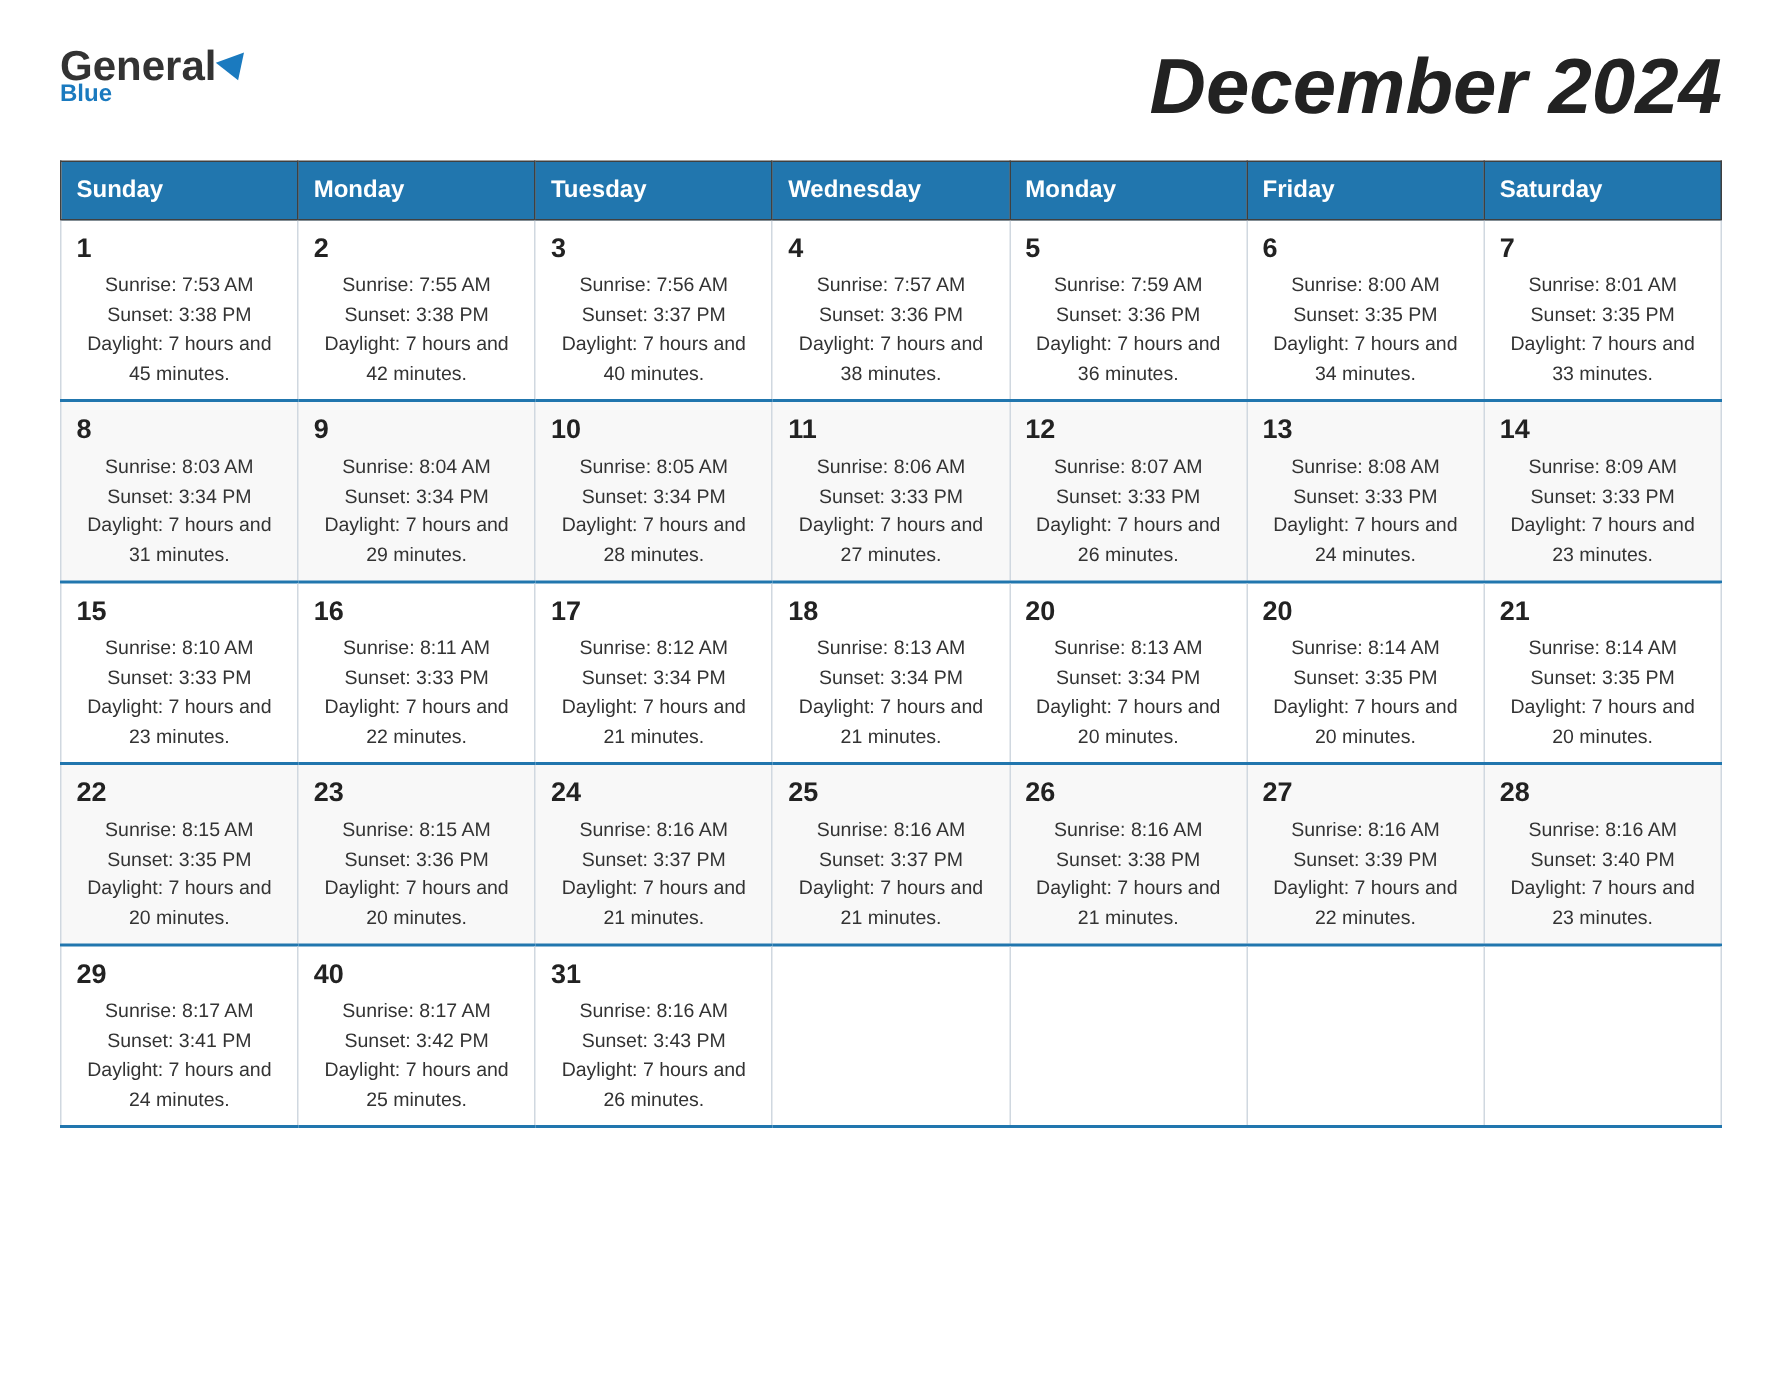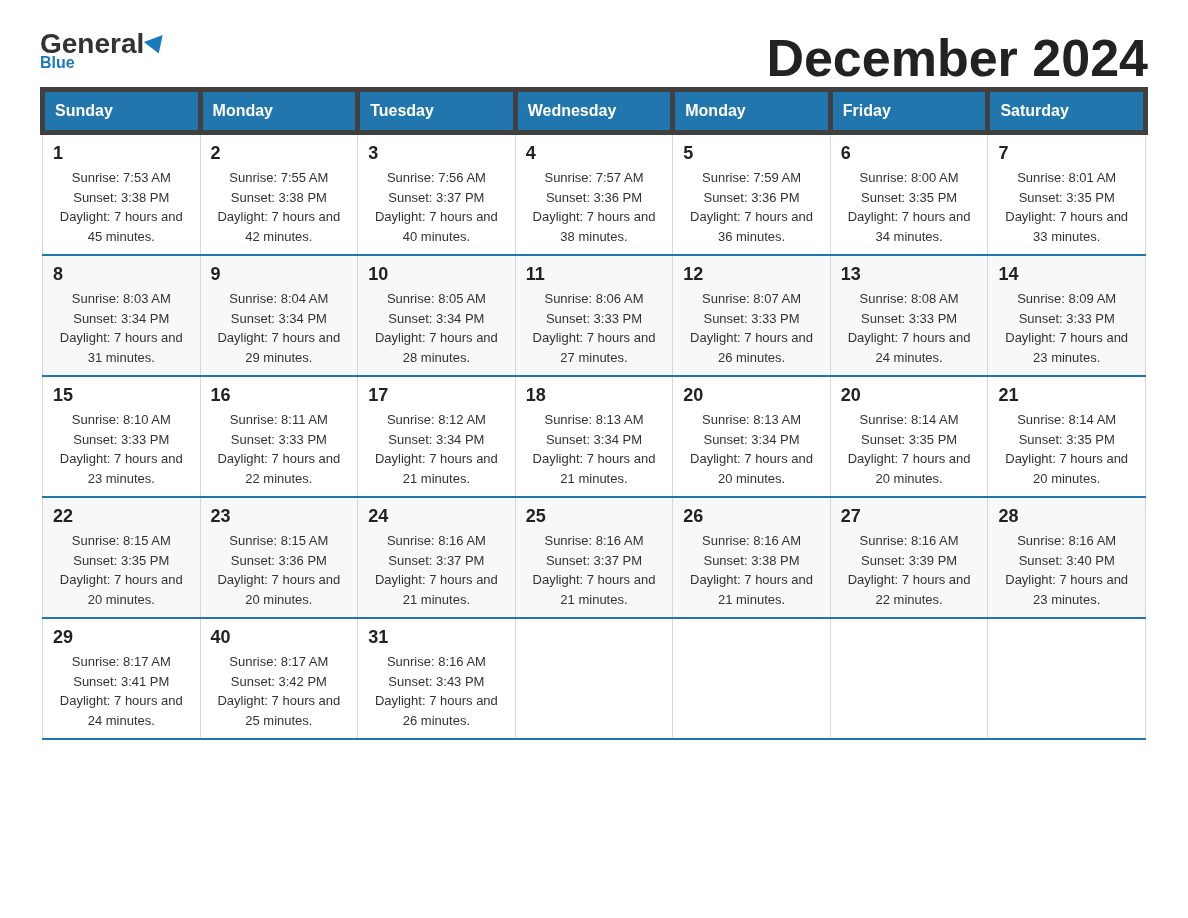--- a/index.html
+++ b/index.html
@@ -7,20 +7,21 @@
       background: #fff;
       font-family: Arial, sans-serif;
       padding: 30px 40px;
       width: 1188px;
       min-height: 918px;
     }
     .header {
       display: flex;
       justify-content: space-between;
       align-items: flex-start;
+      margin-bottom: 20px;
     }
     .logo {
       display: flex;
       flex-direction: column;
       align-items: flex-start;
     }
     .logo-text {
       font-size: 28px;
       font-weight: bold;
       color: #333;
@@ -38,20 +39,21 @@
       transform: rotate(-20deg);
     }
     .logo-sub {
       font-size: 16px;
       font-weight: bold;
       color: #1a7abf;
       margin-top: -4px;
     }
     .title-block {
       text-align: left;
+      font-style: italic;
     }
     .title-block h1 {
       font-size: 52px;
       font-weight: bold;
       color: #222;
       line-height: 1.1;
     }
     .title-block h2 {
       font-size: 22px;
       font-weight: normal;
@@ -63,21 +65,21 @@
     }
     thead tr {
       background-color: #2176ae;
     }
     thead th {
       color: #fff;
       font-size: 16px;
       font-weight: bold;
       padding: 10px 10px;
       text-align: left;
-      border: 5px solid #404040;
+      border: 1px solid #404040;
     }
     tbody tr {
       background-color: #fff;
     }
     tbody tr:nth-child(even) {
       background-color: #f8f8f8;
     }
     tbody td {
       vertical-align: top;
       padding: 8px 10px;

